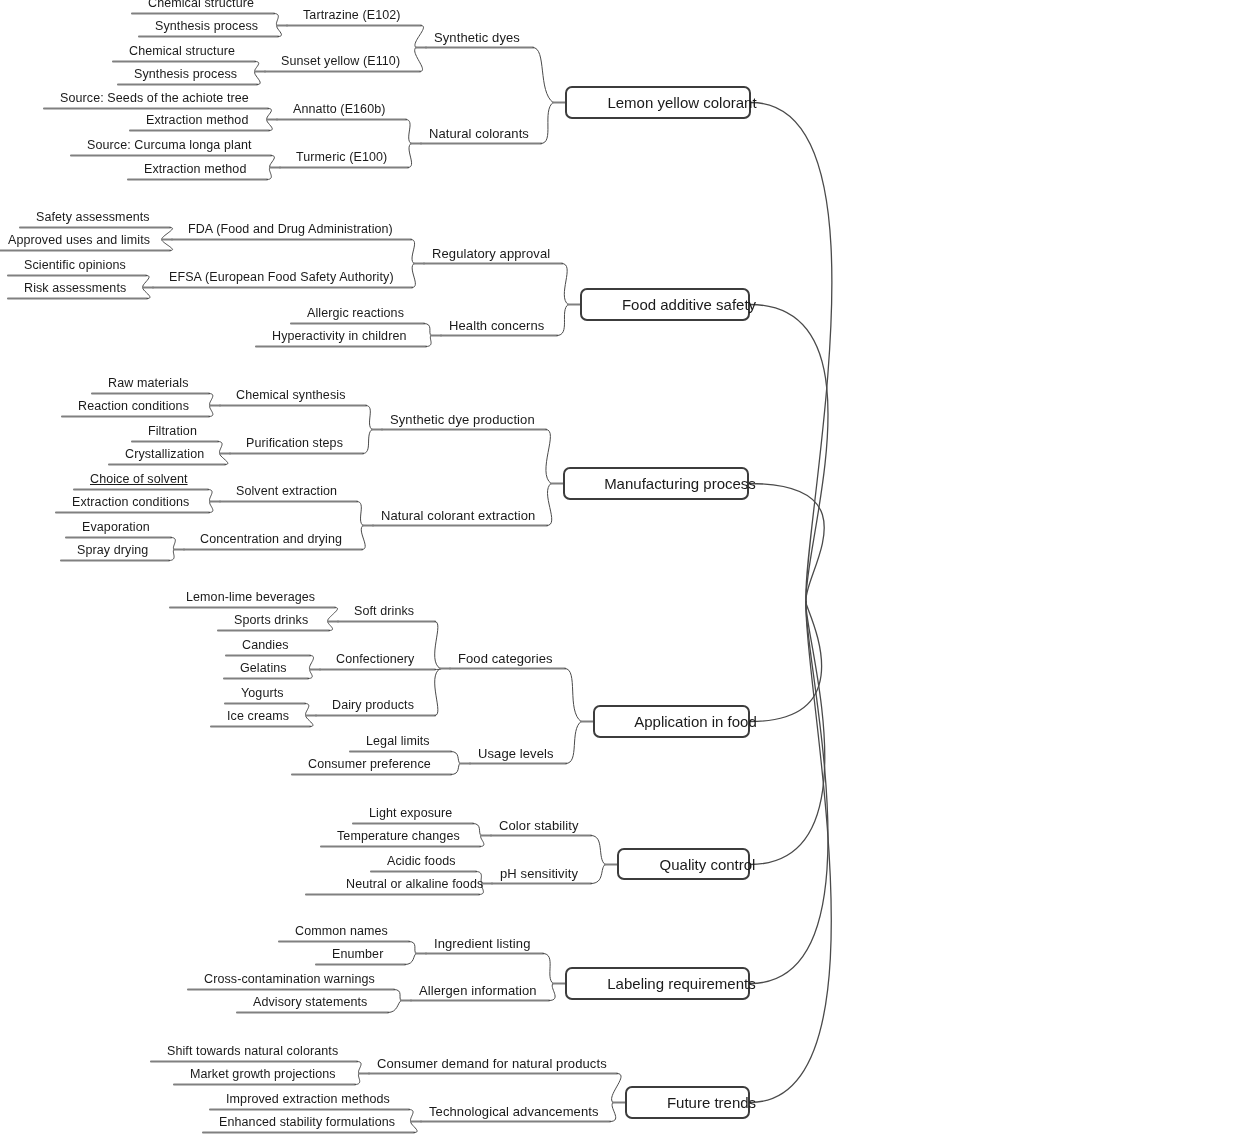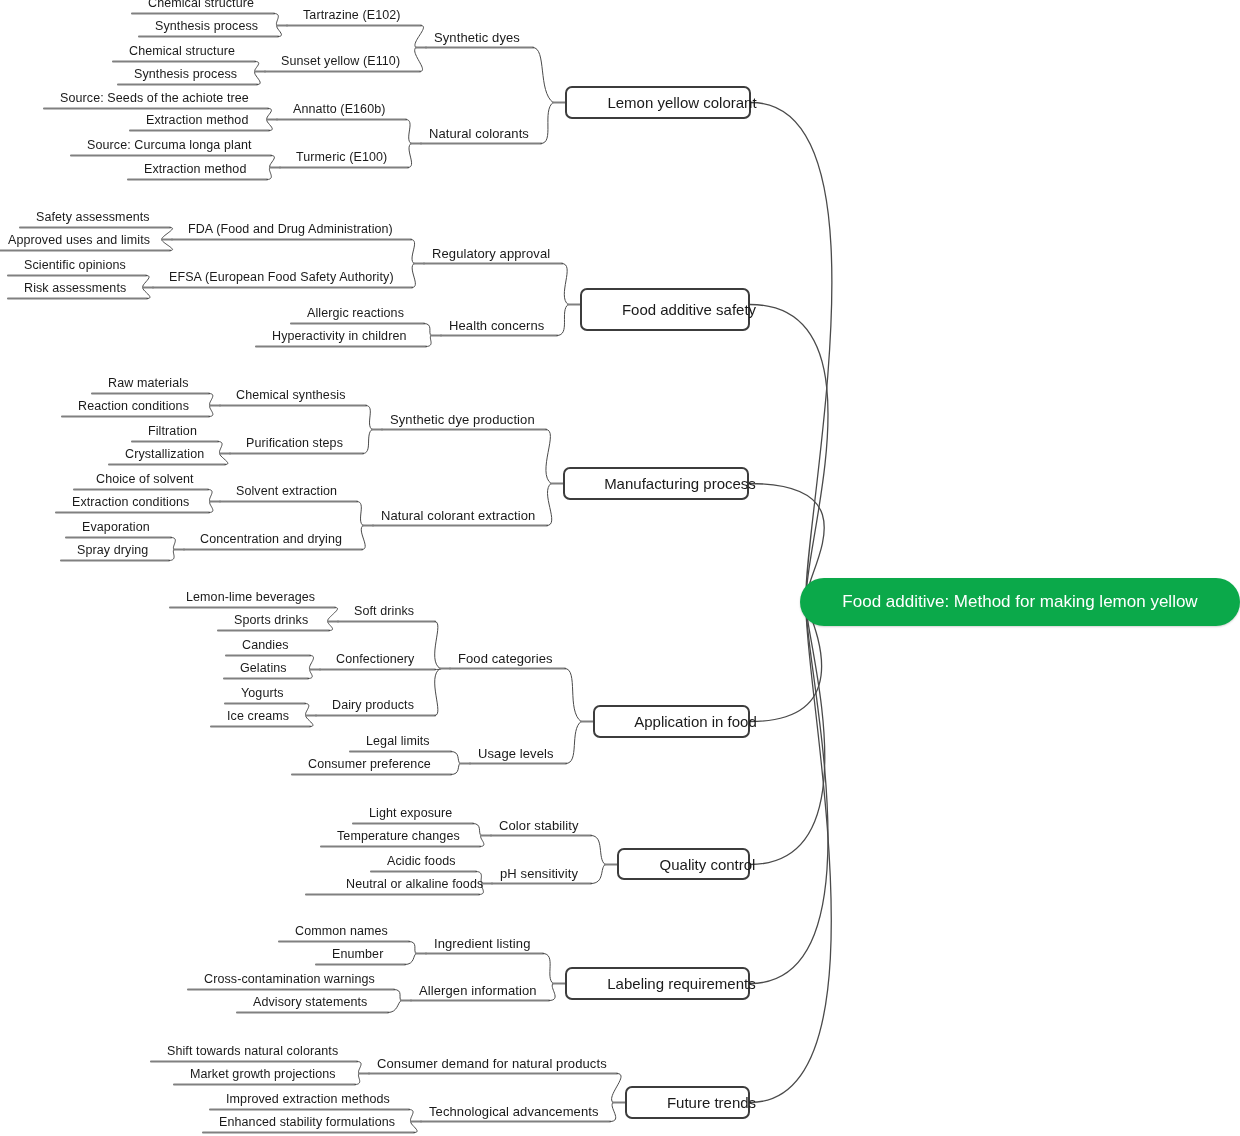--- a/index.html
+++ b/index.html
@@ -211,42 +211,42 @@
       <div class="lbl l3" style="left: 281px; top: 54px; color: rgb(26, 26, 26);">Sunset yellow (E110)</div>
       <div class="lbl l3" style="left: 129px; top: 44px; color: rgb(26, 26, 26);">Chemical structure</div>
       <div class="lbl l3" style="left: 134px; top: 67px; color: rgb(26, 26, 26);">Synthesis process</div>
       <div class="lbl" style="left: 429px; top: 126px; color: rgb(26, 26, 26);">Natural colorants</div>
       <div class="lbl l3" style="left: 293px; top: 102px; color: rgb(26, 26, 26);">Annatto (E160b)</div>
       <div class="lbl l3" style="left: 60px; top: 91px; color: rgb(26, 26, 26);">Source: Seeds of the achiote tree</div>
       <div class="lbl l3" style="left: 146px; top: 113px; color: rgb(26, 26, 26);">Extraction method</div>
       <div class="lbl l3" style="left: 296px; top: 150px; color: rgb(26, 26, 26);">Turmeric (E100)</div>
       <div class="lbl l3" style="left: 87px; top: 138px; color: rgb(26, 26, 26);">Source: Curcuma longa plant</div>
       <div class="lbl l3" style="left: 144px; top: 162px; color: rgb(26, 26, 26);">Extraction method</div>
-      <div class="topic" style="left: 580px; top: 288px; width: 170px; height: 43px; border-color: rgb(60, 60, 60); background: rgb(255, 255, 255); color: rgb(26, 26, 26);">Food additive safety</div>
+      <div class="topic" style="left: 580px; top: 288px; width: 170px; height: 33px; border-color: rgb(60, 60, 60); background: rgb(255, 255, 255); color: rgb(26, 26, 26);">Food additive safety</div>
       <div class="lbl" style="left: 432px; top: 246px; color: rgb(26, 26, 26); text-align: right;">Regulatory approval</div>
       <div class="lbl l3" style="left: 188px; top: 222px; color: rgb(26, 26, 26);">FDA (Food and Drug Administration)</div>
       <div class="lbl l3" style="left: 36px; top: 210px; color: rgb(26, 26, 26);">Safety assessments</div>
       <div class="lbl l3" style="left: 8px; top: 233px; color: rgb(26, 26, 26);">Approved uses and limits</div>
       <div class="lbl l3" style="left: 169px; top: 270px; color: rgb(26, 26, 26);">EFSA (European Food Safety Authority)</div>
       <div class="lbl l3" style="left: 24px; top: 258px; color: rgb(26, 26, 26);">Scientific opinions</div>
       <div class="lbl l3" style="left: 24px; top: 281px; color: rgb(26, 26, 26);">Risk assessments</div>
       <div class="lbl" style="left: 449px; top: 318px; color: rgb(26, 26, 26);">Health concerns</div>
       <div class="lbl l3" style="left: 307px; top: 306px; color: rgb(26, 26, 26);">Allergic reactions</div>
       <div class="lbl l3" style="left: 272px; top: 329px; color: rgb(26, 26, 26);">Hyperactivity in children</div>
       <div class="topic" style="left: 563px; top: 467px; width: 186px; height: 33px; border-color: rgb(60, 60, 60); background: rgb(255, 255, 255); color: rgb(26, 26, 26);">Manufacturing process</div>
       <div class="lbl" style="left: 390px; top: 412px; color: rgb(26, 26, 26);">Synthetic dye production</div>
       <div class="lbl l3" style="left: 236px; top: 388px; color: rgb(26, 26, 26);">Chemical synthesis</div>
       <div class="lbl l3" style="left: 108px; top: 376px; color: rgb(26, 26, 26);">Raw materials</div>
       <div class="lbl l3" style="left: 78px; top: 399px; color: rgb(26, 26, 26);">Reaction conditions</div>
       <div class="lbl l3" style="left: 246px; top: 436px; color: rgb(26, 26, 26);">Purification steps</div>
       <div class="lbl l3" style="left: 148px; top: 424px; color: rgb(26, 26, 26);">Filtration</div>
       <div class="lbl l3" style="left: 125px; top: 447px; color: rgb(26, 26, 26);">Crystallization</div>
       <div class="lbl" style="left: 381px; top: 508px; color: rgb(26, 26, 26);">Natural colorant extraction</div>
       <div class="lbl l3" style="left: 236px; top: 484px; color: rgb(26, 26, 26);">Solvent extraction</div>
-      <div class="lbl l3" style="left: 96px; top: 472px; color: rgb(26, 26, 26);">Choice of solvent</div>
+      <div class="lbl l3" style="left: 90px; top: 472px; color: rgb(26, 26, 26); text-decoration: underline;">Choice of solvent</div>
       <div class="lbl l3" style="left: 72px; top: 495px; color: rgb(26, 26, 26);">Extraction conditions</div>
       <div class="lbl l3" style="left: 200px; top: 532px; color: rgb(26, 26, 26);">Concentration and drying</div>
       <div class="lbl l3" style="left: 82px; top: 520px; color: rgb(26, 26, 26);">Evaporation</div>
       <div class="lbl l3" style="left: 77px; top: 543px; color: rgb(26, 26, 26);">Spray drying</div>
       <div class="topic" style="left: 593px; top: 705px; width: 157px; height: 33px; border-color: rgb(60, 60, 60); background: rgb(255, 255, 255); color: rgb(26, 26, 26);">Application in food</div>
       <div class="lbl" style="left: 458px; top: 651px; color: rgb(26, 26, 26);">Food categories</div>
       <div class="lbl l3" style="left: 354px; top: 604px; color: rgb(26, 26, 26);">Soft drinks</div>
       <div class="lbl l3" style="left: 186px; top: 590px; color: rgb(26, 26, 26);">Lemon-lime beverages</div>
       <div class="lbl l3" style="left: 234px; top: 613px; color: rgb(26, 26, 26);">Sports drinks</div>
       <div class="lbl l3" style="left: 336px; top: 652px; color: rgb(26, 26, 26);">Confectionery</div>
@@ -273,14 +273,13 @@
       <div class="lbl l3" style="left: 204px; top: 972px; color: rgb(26, 26, 26);">Cross-contamination warnings</div>
       <div class="lbl l3" style="left: 253px; top: 995px; color: rgb(26, 26, 26); text-align: center;">Advisory statements</div>
       <div class="topic" style="left: 625px; top: 1086px; width: 125px; height: 33px; border-color: rgb(60, 60, 60); background: rgb(255, 255, 255); color: rgb(26, 26, 26);">Future trends</div>
       <div class="lbl" style="left: 377px; top: 1056px; color: rgb(26, 26, 26);">Consumer demand for natural products</div>
       <div class="lbl l3" style="left: 167px; top: 1044px; color: rgb(26, 26, 26);">Shift towards natural colorants</div>
       <div class="lbl l3" style="left: 190px; top: 1067px; color: rgb(26, 26, 26);">Market growth projections</div>
       <div class="lbl" style="left: 429px; top: 1104px; color: rgb(26, 26, 26);">Technological advancements</div>
       <div class="lbl l3" style="left: 226px; top: 1092px; color: rgb(26, 26, 26);">Improved extraction methods</div>
       <div class="lbl l3" style="left: 219px; top: 1115px; color: rgb(26, 26, 26);">Enhanced stability formulations</div>
     </div>
-  <div id="root" style="left: 800px; top: 578px; width: 440px; height: 48px; background: rgb(11, 169, 74); color: rgb(255, 255, 255);">Food additive: Method for making lemon yellow</div>
 </div>
 
 </body></html>

